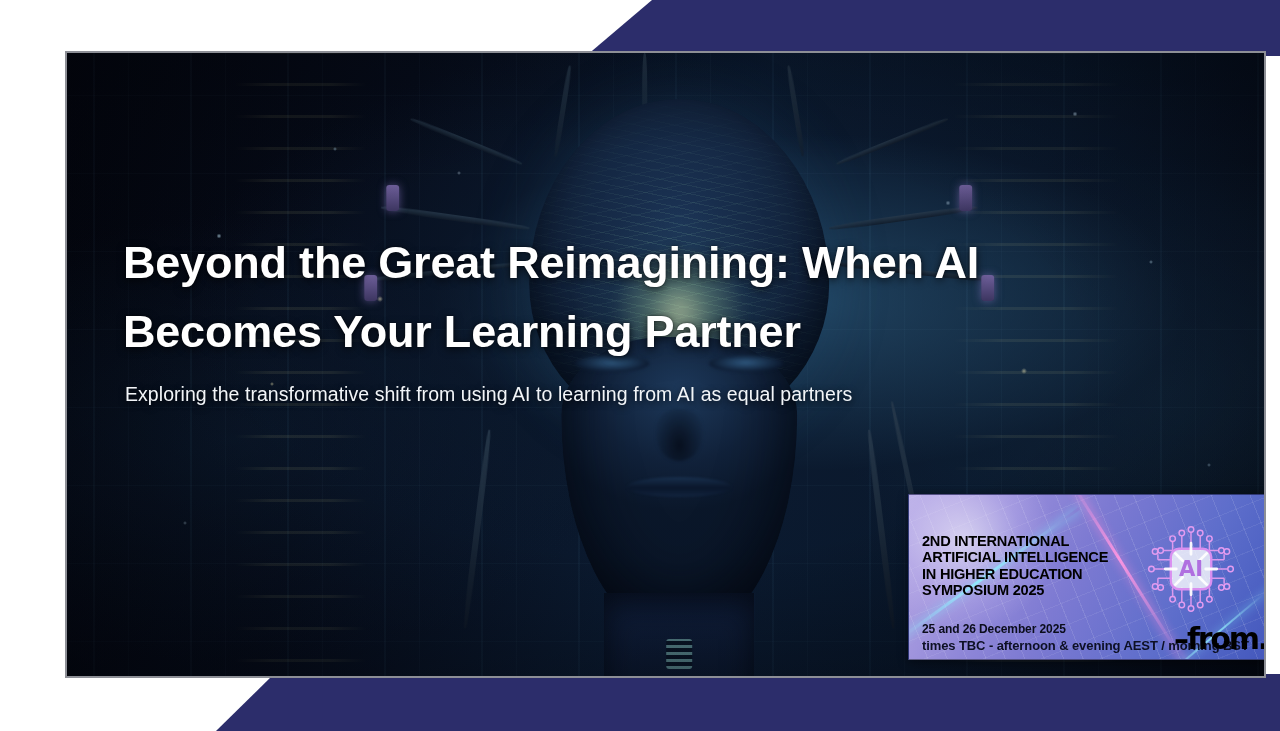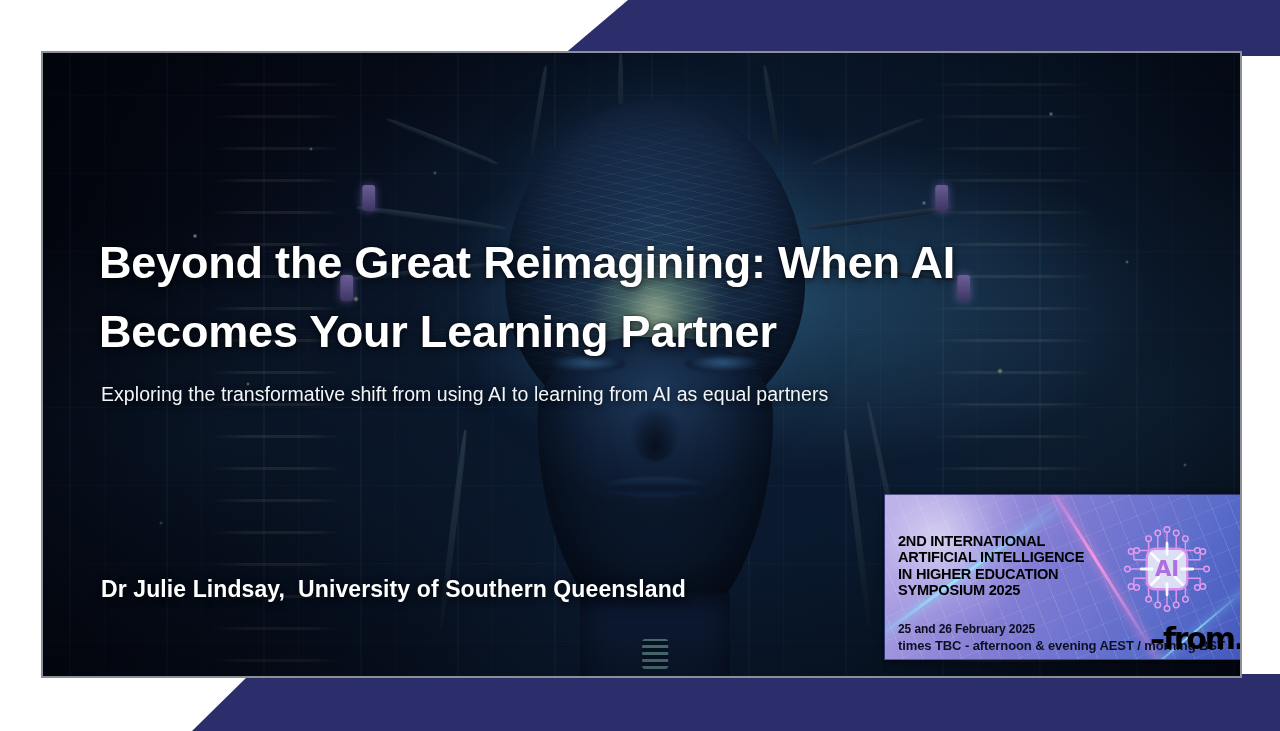--- a/index.html
+++ b/index.html
@@ -15,20 +15,21 @@
     font-family: "Liberation Sans", sans-serif;
     position: relative;
   }
 
   
   #slide-canvas {
     position: absolute;
     inset: 0;
     background: #ffffff;
     overflow: hidden;
+    margin-left: 24px;
   }
   .band {
     position: absolute;
     background: #2c2d6b;
   }
   .band-top {
     top: 0; left: 0;
     width: 1280px; height: 56px;
     clip-path: polygon(628px 0, 1280px 0, 1280px 56px, 562px 56px);
   }
@@ -432,31 +433,30 @@
 
     </div>
 
     <div class="art-layer art-vignette"></div>
 
     <div id="text-block">
       <h1 id="slide-title">Beyond the Great Reimagining: When AI Becomes Your Learning Partner</h1>
       <p id="slide-subtitle">Exploring the transformative shift from using AI to learning from AI as equal partners</p>
     </div>
 
-    <div id="presenter-line">Dr Julie Lindsay,  University of Southern Queensland</div>
 
     <div id="conference-badge">
       <div class="badge-grid"></div>
       <div class="badge-corner-glow"></div>
       <div class="badge-beam beam-pink"></div>
       <div class="badge-beam beam-cyan"></div>
       <div class="badge-beam beam-cyan2"></div>
 
       <p id="badge-headline">2ND INTERNATIONAL ARTIFICIAL INTELLIGENCE IN HIGHER EDUCATION SYMPOSIUM 2025</p>
-      <p id="badge-dates">25 and 26 February 2025</p>
+      <p id="badge-dates">25 and 26 December 2025</p>
       <p id="badge-times">times TBC - afternoon &amp; evening AEST / morning BST</p>
 
       <svg id="badge-chip-icon" viewBox="0 0 100 100">
         <g stroke="#e39bf0" stroke-width="1.6" fill="none" opacity="0.95">
           <path d="M30 30 L30 20 M40 30 L40 14 M50 30 L50 10 M60 30 L60 14 M70 30 L70 20"></path>
           <path d="M30 70 L30 80 M40 70 L40 86 M50 70 L50 90 M60 70 L60 86 M70 70 L70 80"></path>
           <path d="M30 30 L20 30 M30 40 L14 40 M30 50 L10 50 M30 60 L14 60"></path>
           <path d="M70 30 L80 30 M70 40 L86 40 M70 50 L90 50 M70 60 L86 60"></path>
           <path d="M14 40 L14 34 M86 40 L86 34 M14 60 L14 66 M86 60 L86 66"></path>
         </g>

